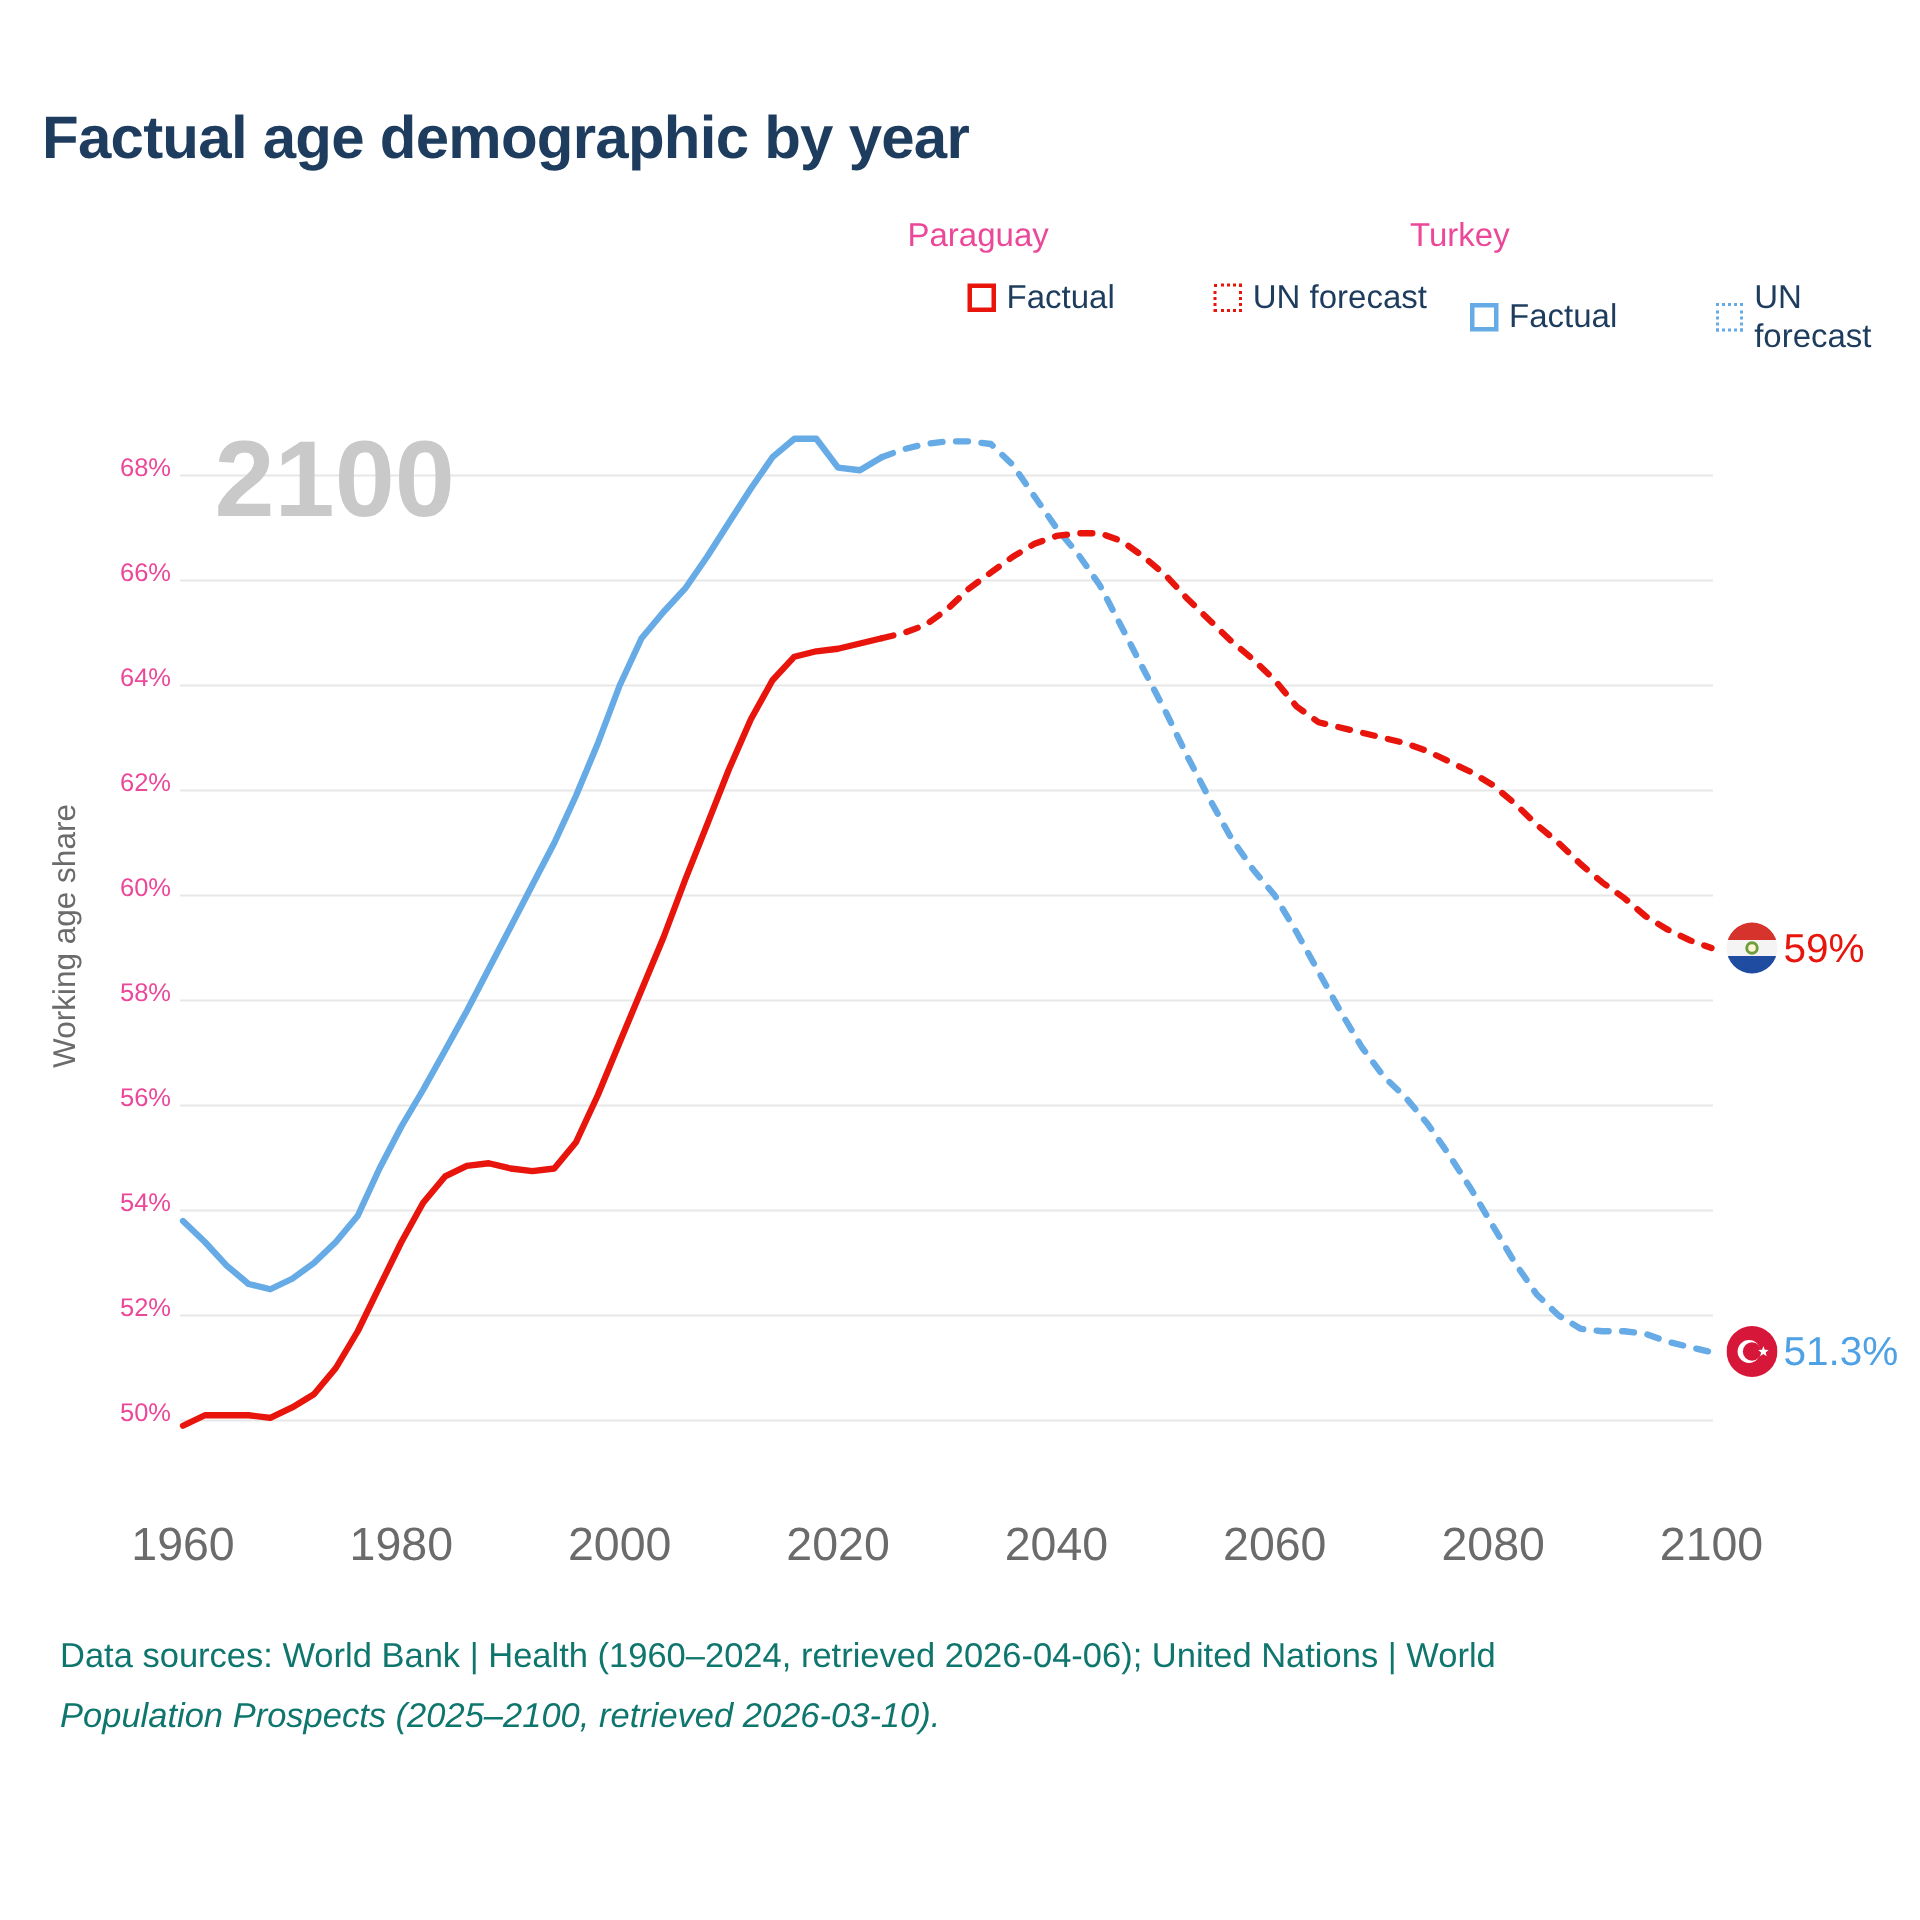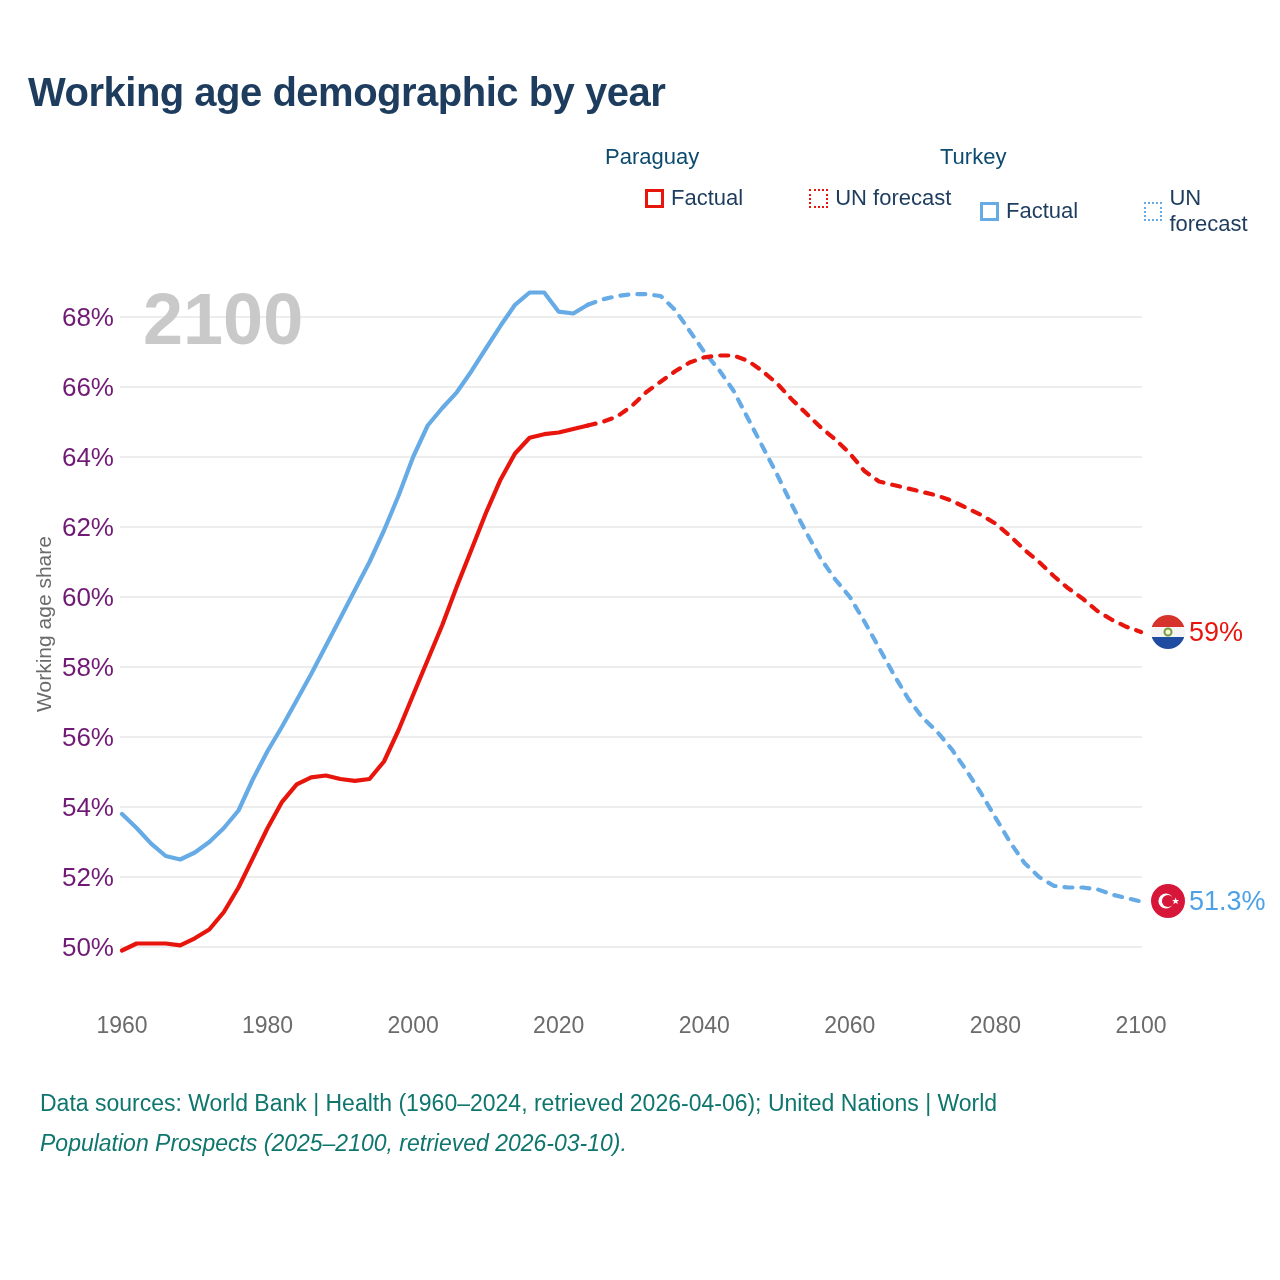--- a/index.html
+++ b/index.html
@@ -1,54 +1,54 @@
 <!DOCTYPE html>
 <html><head>
 <meta charset="utf-8">
 <style>
   html,body{margin:0;padding:0;width:1280px;height:1280px;background:#ffffff;overflow:hidden;
     font-family:"Liberation Sans",sans-serif;}
   .page{position:relative;width:1280px;height:1280px;}
   .title{position:absolute;left:28px;top:70px;font-size:40px;font-weight:700;color:#1d3c5e;letter-spacing:-0.5px;}
   
   .lg{position:absolute;top:144px;}
-  .lg-title{font-size:22px;color:#0c4a6e;margin-bottom:15px;}
+  .lg-title{font-size:22px;color:#ec4899;margin-bottom:15px;}
   .lg-items{display:flex;column-gap:26px;align-items:center;}
   .li{display:flex;align-items:center;column-gap:7px;cursor:pointer;padding-left:40px;}
   .li span.lab{font-size:22px;color:#1d3c5e;}
   .box{width:19px;height:19px;box-sizing:border-box;background:#fff;}
   .box.solid.red{border:3px solid #e8150d;}
   .box.dotted.red{border:2px dotted #e8150d;}
   .box.solid.blue{border:3px solid #66abe5;}
   .box.dotted.blue{border:2px dotted #66abe5;}
   
   svg.chart{position:absolute;left:0;top:0;}
   .wmark{font-size:72px;font-weight:700;fill:#c9c9c9;font-family:"Liberation Sans",sans-serif;}
-  .ytick{position:absolute;left:24px;width:90px;text-align:right;font-size:26px;color:#701a75;}
-  .xtick{position:absolute;width:100px;text-align:center;font-size:23px;color:#6b6b6b;top:1012px;}
+  .ytick{position:absolute;left:24px;width:90px;text-align:right;font-size:17px;color:#ec4899;}
+  .xtick{position:absolute;width:100px;text-align:center;font-size:31px;color:#6b6b6b;top:1012px;}
   .ytitle{position:absolute;left:44px;top:624px;transform:translate(-50%,-50%) rotate(-90deg);
     white-space:nowrap;font-size:21px;color:#6b6b6b;}
   
   .endlab{position:absolute;left:1151px;display:flex;align-items:center;column-gap:4px;justify-content:space-between;}
   .endval{font-size:27px;}
   .endval.red-text{color:#e8150d;}
   .endval.blue-text{color:#4da1e4;}
   .flag{width:34px;height:34px;border-radius:50%;position:relative;flex:0 0 auto;}
   .flag-py{background:linear-gradient(180deg,#d6332c 0 34%,#f4f4f4 34% 66%,#1f4ba0 66% 100%);}
   .flag-py .emblem{position:absolute;left:50%;top:50%;width:9px;height:9px;border-radius:50%;
     transform:translate(-50%,-50%);background:#fdf7d8;border:2px solid #6f9e3c;box-sizing:border-box;}
   
   .foot{position:absolute;left:40px;font-size:23px;color:#0f766e;white-space:nowrap;}
 </style>
 </head>
 <body>
 
 <div class="page">
 
-  <div class="title">Working age demographic by year</div>
+  <div class="title">Factual age demographic by year</div>
 
   <div class="lg" style="left:605px;">
     <div class="lg-title">Paraguay</div>
     <div class="lg-items">
       <div class="li">
         <span class="box solid red"></span>
         <span class="lab">Factual</span>
       </div>
       <div class="li">
         <span class="box dotted red"></span>

